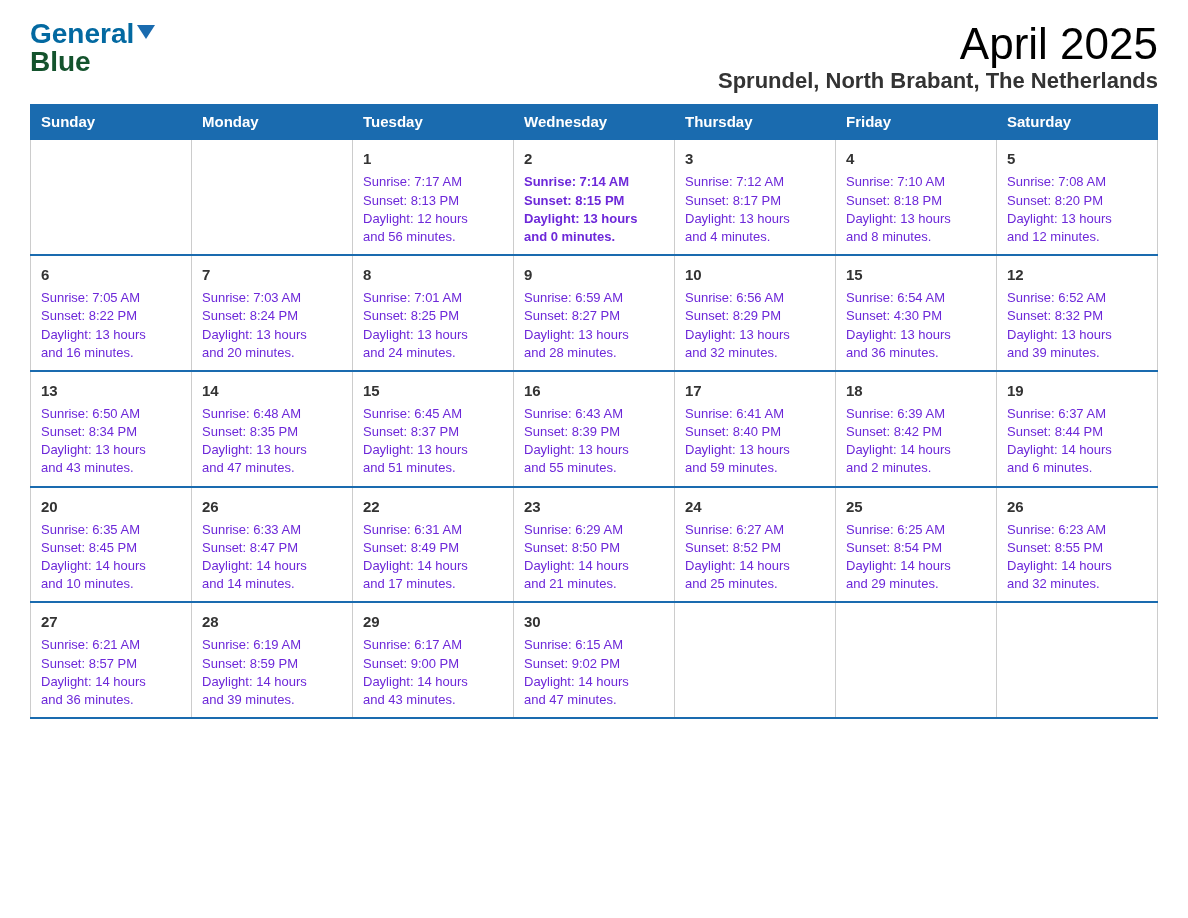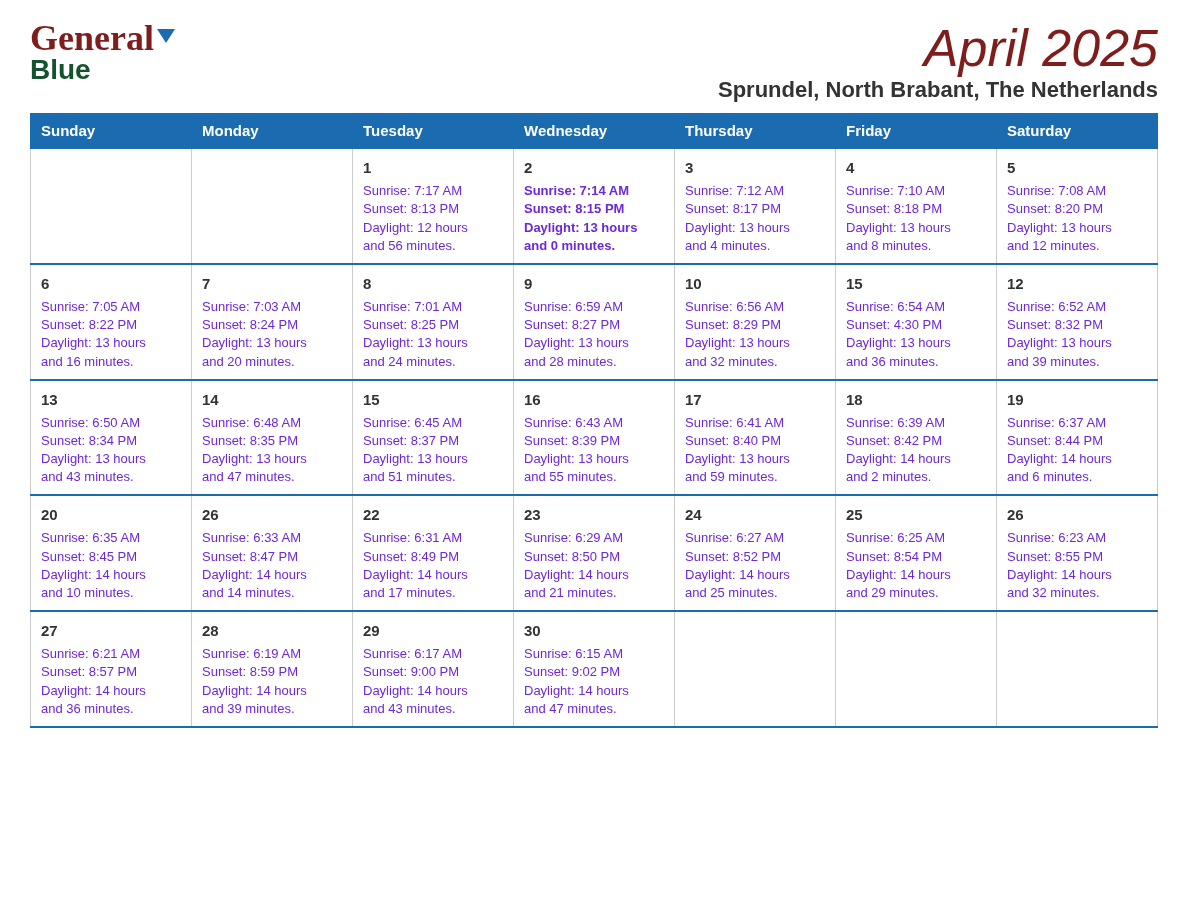--- a/index.html
+++ b/index.html
@@ -14,45 +14,43 @@
       justify-content: space-between;
       align-items: flex-start;
       margin-bottom: 10px;
     }
     .logo {
       display: flex;
       flex-direction: column;
       align-items: flex-start;
     }
     .logo-text-general {
-      font-size: 36px;
-      font-weight: bold;
-      color: #7f1d1d;
+      font-size: 28px;
+      font-weight: bold;
+      color: #0369a1;
       line-height: 1;
-      font-family: Liberation Serif, serif;
     }
     .logo-text-blue {
       font-size: 28px;
       font-weight: bold;
       color: #14532d;
       line-height: 1;
     }
     .logo-row {
       display: flex;
       align-items: center;
     }
     .title-section {
       text-align: right;
     }
     .month-title {
-      font-size: 52px;
+      font-size: 44px;
       font-weight: normal;
-      color: #7f1d1d;
+      color: #000000;
       line-height: 1.1;
-      font-style: italic;
     }
     .location-title {
       font-size: 22px;
       color: #333;
       font-weight: bold;
     }
     .calendar {
       width: 100%;
       border-collapse: collapse;
       border: 1px solid #ccc;

